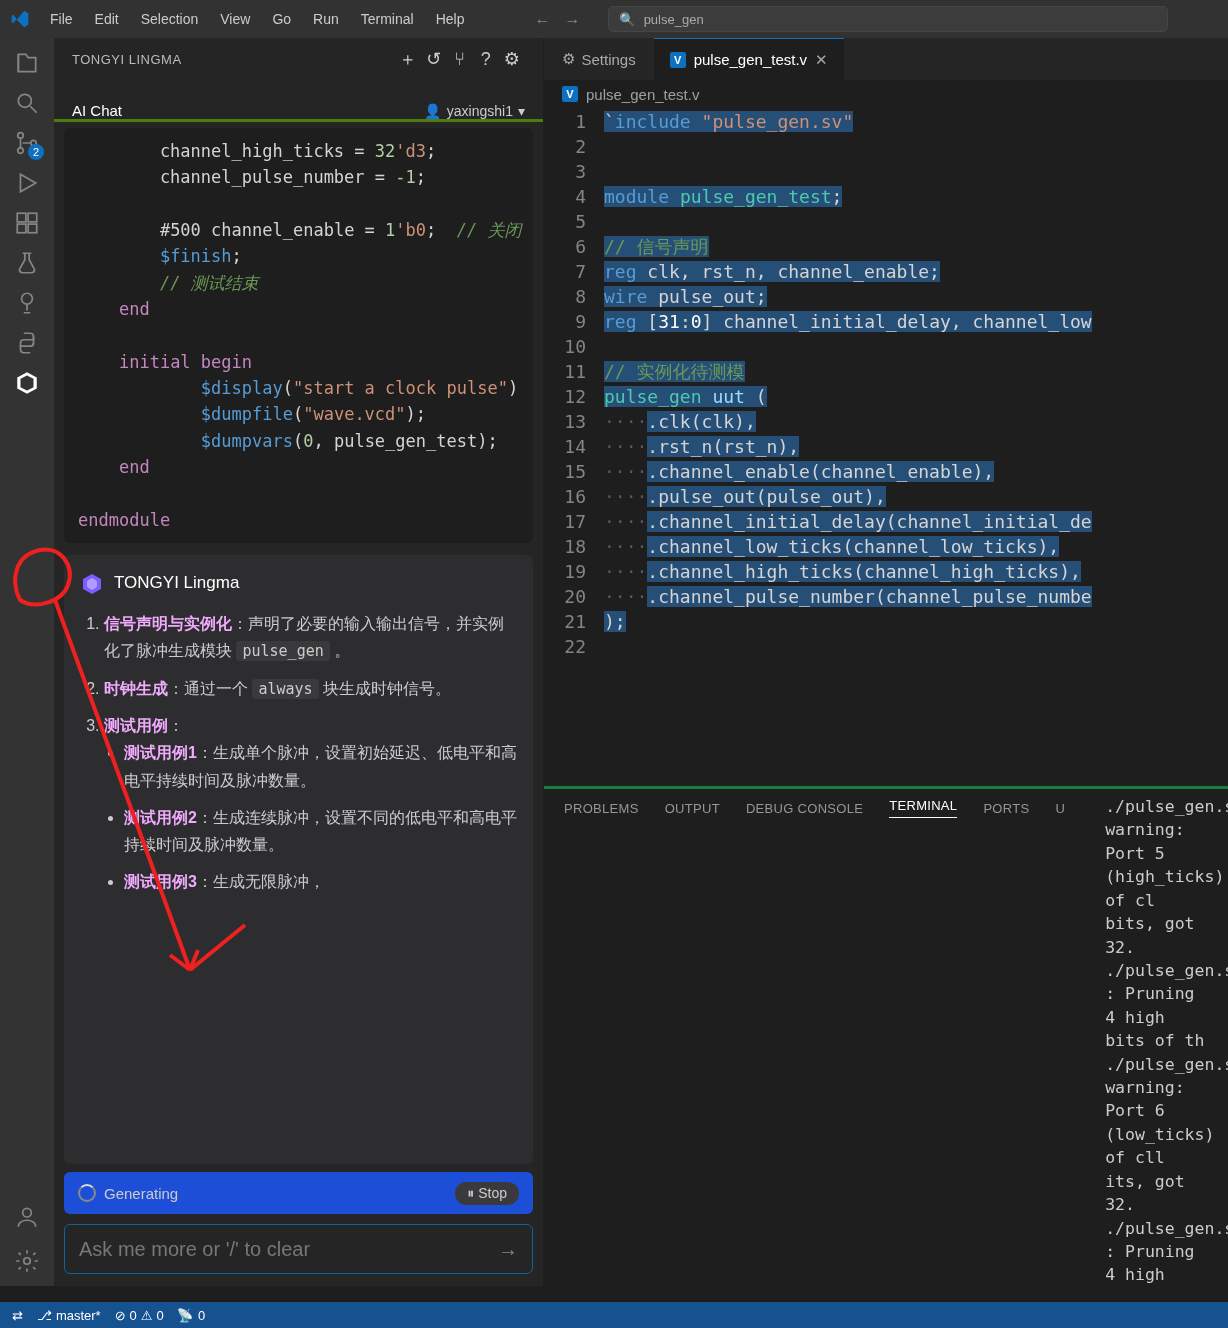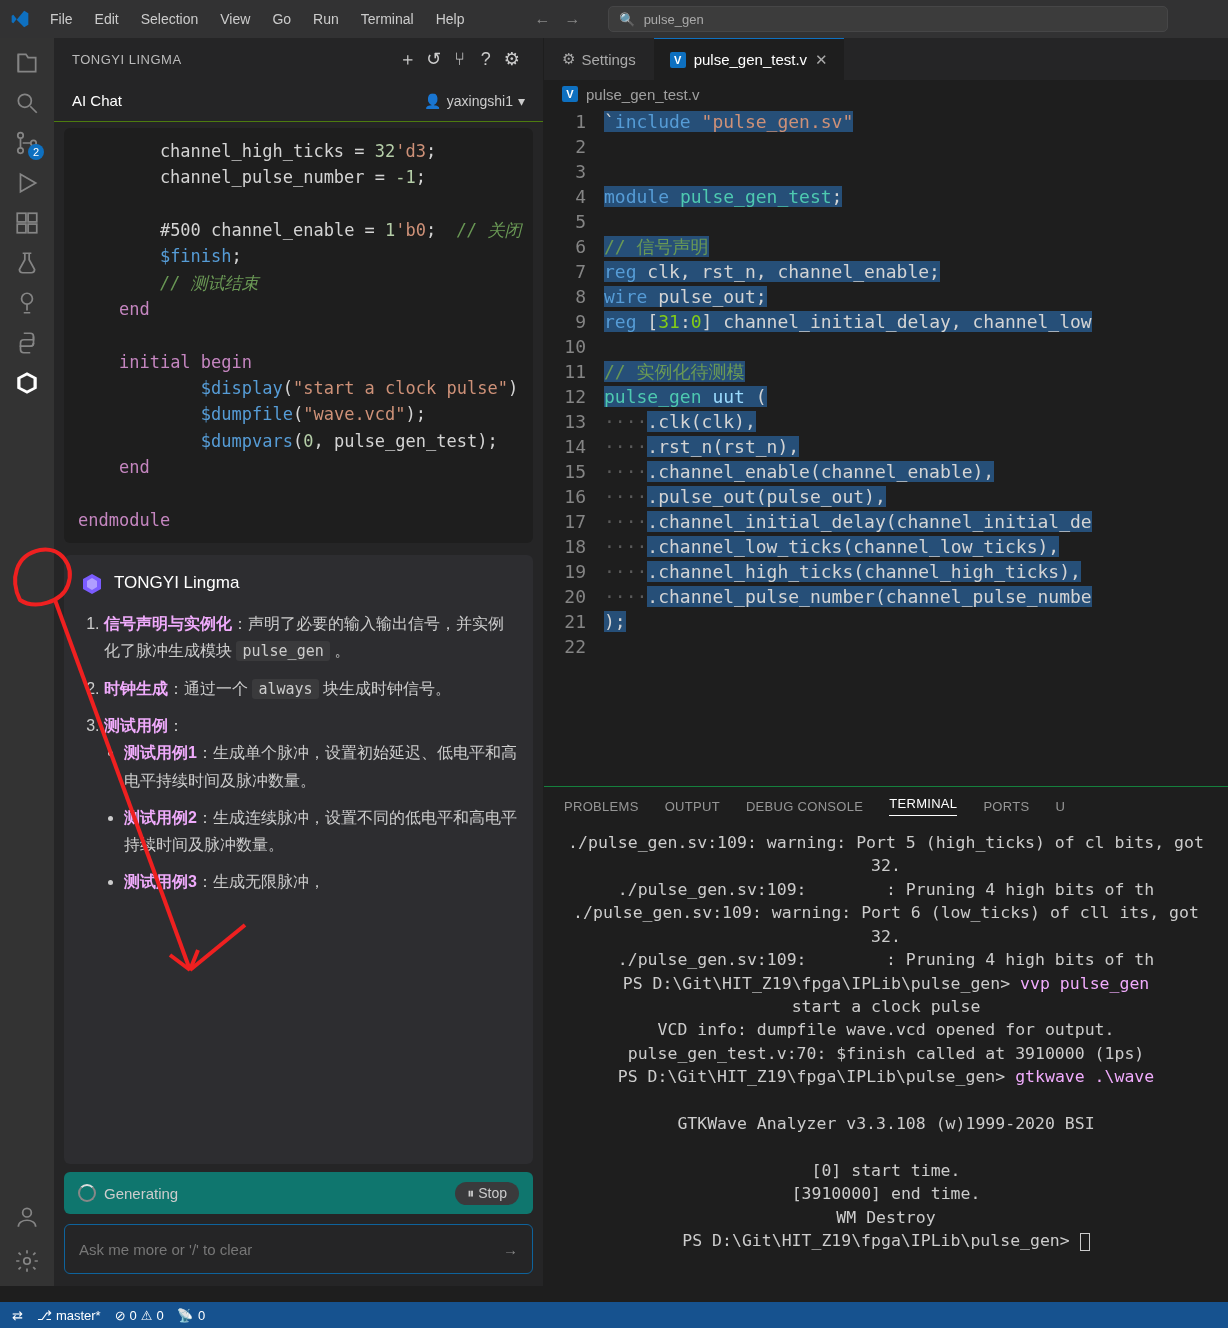--- a/index.html
+++ b/index.html
@@ -15,53 +15,53 @@
 .activity{width:54px;background:#333333;display:flex;flex-direction:column;align-items:center;padding-top:10px;gap:10px;}
 .activity .ab{width:30px;height:30px;display:flex;align-items:center;justify-content:center;color:#858585;position:relative;}
 .activity .ab.active{color:#fff;}
 .activity .ab svg{width:26px;height:26px;}
 .activity .badge{position:absolute;bottom:-2px;right:-2px;background:#0e70c0;color:#fff;border-radius:50%;width:16px;height:16px;font-size:11px;display:flex;align-items:center;justify-content:center;}
 .activity .bottom{margin-top:auto;margin-bottom:10px;display:flex;flex-direction:column;gap:14px;}
 .sidebar{width:490px;background:#252526;display:flex;flex-direction:column;border-right:1px solid #1e1e1e;}
 .sb-head{height:42px;display:flex;align-items:center;padding:0 18px;font-size:13px;color:#bbb;letter-spacing:.5px;}
 .sb-head .title{flex:1;}
 .sb-head .ico{width:26px;text-align:center;color:#ccc;font-size:18px;}
-.sb-sub{height:42px;display:flex;align-items:center;padding:0 18px;border-bottom:1px solid #4d7c0f;}
+.sb-sub{height:42px;display:flex;align-items:flex-end;padding:0 18px;border-bottom:3px solid #4d7c0f;}
 .sb-sub .tab{font-size:15px;color:#fff;}
 .sb-sub .user{margin-left:auto;font-size:14px;color:#ccc;display:flex;align-items:center;gap:5px;}
 .chat{flex:1;overflow:hidden;display:flex;flex-direction:column;padding:6px 10px 0 10px;}
 .code-box{background:#1e1e1e;border-radius:6px;padding:10px 14px;font-family:Consolas,monospace;font-size:17px;line-height:1.55;white-space:pre;overflow:auto;color:#d4d4d4;}
 .kw-m{color:#c586c0;margin-top:39px;}.str{color:#ce9178;}.num{color:#b5cea8;}.fn{color:#569cd6;}.cm{color:#6a9955;font-style:italic;}.op{color:#d4d4d4;}
 .resp{background:#2d2d30;border-radius:6px;margin-top:12px;padding:14px 16px;font-size:16px;line-height:1.7;flex:1;overflow:hidden;}
 .resp .hdr{display:flex;align-items:center;gap:10px;margin-bottom:12px;color:#fff;font-size:17px;}
 .resp .hdr .logo{width:24px;height:24px;}
 .resp ol{padding-left:24px;}
 .resp li{margin-bottom:10px;}
 .resp ul{padding-left:20px;list-style:disc;}
 .resp b{color:#f0abfc;}
 .resp code{background:#3a3a3c;padding:1px 6px;border-radius:3px;font-family:Consolas,monospace;font-size:15px;}
-.gen-row{background:#0f766e;border-radius:6px;margin-top:8px;height:42px;display:flex;align-items:center;padding:0 14px;font-size:15px;color:#ccc;text-align:center;}
+.gen-row{background:#1d4ed8;border-radius:6px;margin-top:8px;height:42px;display:flex;align-items:center;padding:0 14px;font-size:15px;color:#ccc;text-align:center;}
 .gen-row .spin{width:18px;height:18px;border:2px solid #888;border-top-color:#ddd;border-radius:50%;margin-right:8px;}
 .gen-row .stop{margin-left:auto;background:#3a3a3c;border-radius:14px;padding:3px 12px;font-size:14px;display:flex;align-items:center;gap:4px;}
-.input-row{height:50px;margin:10px 0 12px 0;border:1px solid #0e639c;border-radius:6px;display:flex;align-items:center;padding:0 14px;color:#777;font-size:15px;}
+.input-row{height:50px;margin:10px 0 12px 0;border:1px solid #0e639c;border-radius:6px;display:flex;align-items:center;padding:0 14px;color:#777;font-size:20px;}
 .input-row .arrow{margin-left:auto;color:#888;}
 .editor{flex:1;display:flex;flex-direction:column;background:#1e1e1e;min-width:0;}
 .tabs{height:42px;background:#252526;display:flex;align-items:flex-end;}
 .tab-settings{height:42px;padding:0 18px;color:#aaa;font-size:15px;display:flex;align-items:center;gap:6px;}
 .tab-file{height:42px;background:#1e1e1e;padding:0 16px;color:#fff;font-size:15px;display:flex;align-items:center;gap:8px;border-top:1px solid #0e70c0;}
 .tab-file .close{color:#aaa;font-size:15px;}
 .breadcrumb{height:28px;padding:0 18px;display:flex;align-items:center;gap:8px;font-size:15px;color:#a0a0a0;}
 .code-area{flex:1;display:flex;overflow:hidden;font-family:Consolas,monospace;font-size:18px;line-height:1.38;}
 .gutter{width:60px;text-align:right;color:#858585;padding-right:18px;padding-top:2px;user-select:none;}
 .gutter div{height:25px;}
 .code{flex:1;padding-top:2px;white-space:pre;overflow:hidden;color:#d4d4d4;position:relative;}
 .code .ln{height:25px;}
 .sel{background:#264f78;display:inline;}
-.k1{color:#569cd6;}.s1{color:#ce9178;}.ty{color:#4ec9b0;}.c1{color:#6a9955;}.pn{color:#9cdcfe;}.nn{color:#84cc16;}.ws{color:#5a5a5a;}
-.panel{height:500px;border-top:1px solid #15803d;display:flex;flex-direction:column;text-align:center;}
+.k1{color:#569cd6;}.s1{color:#ce9178;}.ty{color:#4ec9b0;}.c1{color:#6a9955;}.pn{color:#9cdcfe;}.nn{color:#ffffff;}.ws{color:#5a5a5a;}
+.panel{height:500px;border-top:3px solid #15803d;display:flex;flex-direction:row;}
 .panel-tabs{height:38px;display:flex;align-items:center;gap:26px;padding:0 20px;font-size:13px;color:#969696;letter-spacing:.3px;}
 .panel-tabs .pt.active{color:#fff;border-bottom:1px solid #fff;padding-bottom:4px;}
 .term{flex:1;font-family:Consolas,monospace;font-size:16.5px;line-height:1.42;padding:6px 20px;overflow:hidden;white-space:pre-wrap;color:#ccc;}.term .cmd{color:#f0abfc;}.term .cursor{display:inline-block;width:10px;height:18px;border:1px solid #ccc;vertical-align:middle;}
 .statusbar{height:26px;background:#16528f;color:#fff;font-size:13px;display:flex;align-items:center;padding:0 12px;gap:14px;position:absolute;bottom:0;left:0;right:0;}
 .statusbar .item{display:flex;align-items:center;gap:4px;}
 .red-annot{position:absolute;pointer-events:none;z-index:50;}
 .vfile-ico{width:16px;height:16px;background:#0e70c0;color:#fff;font-size:11px;font-weight:bold;display:inline-flex;align-items:center;justify-content:center;border-radius:2px;}
 </style>
 </head>
 <body>

